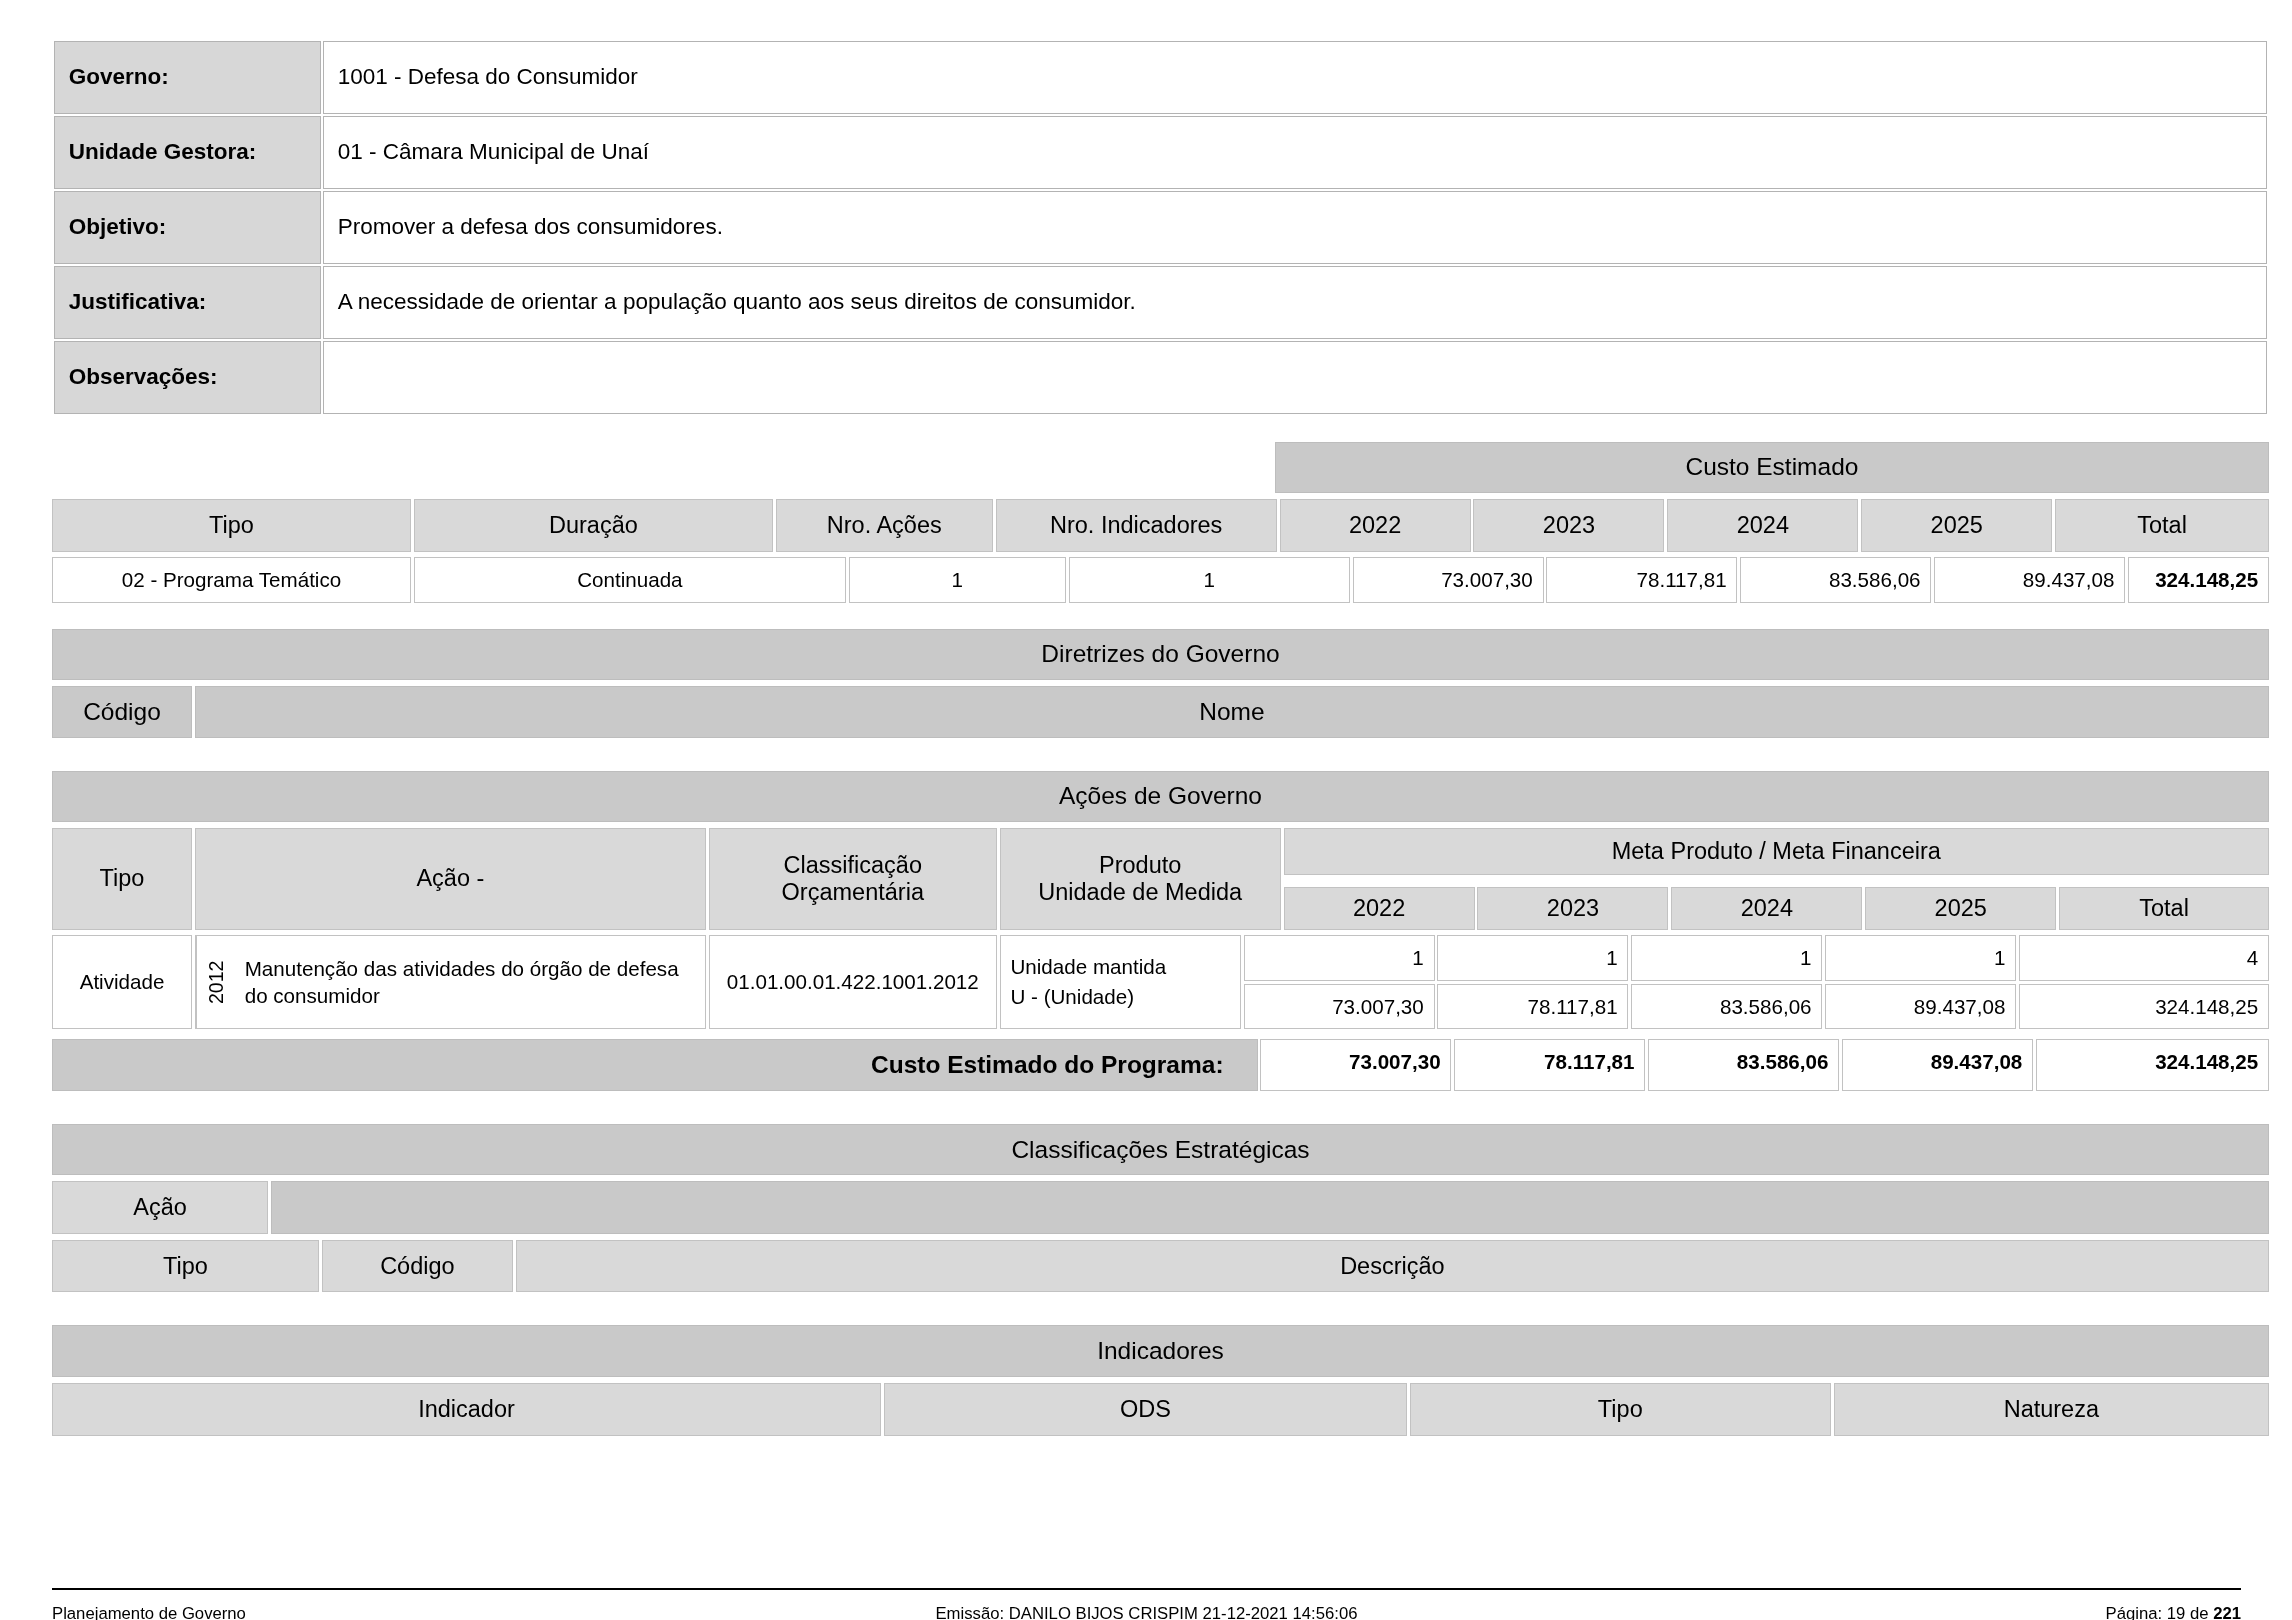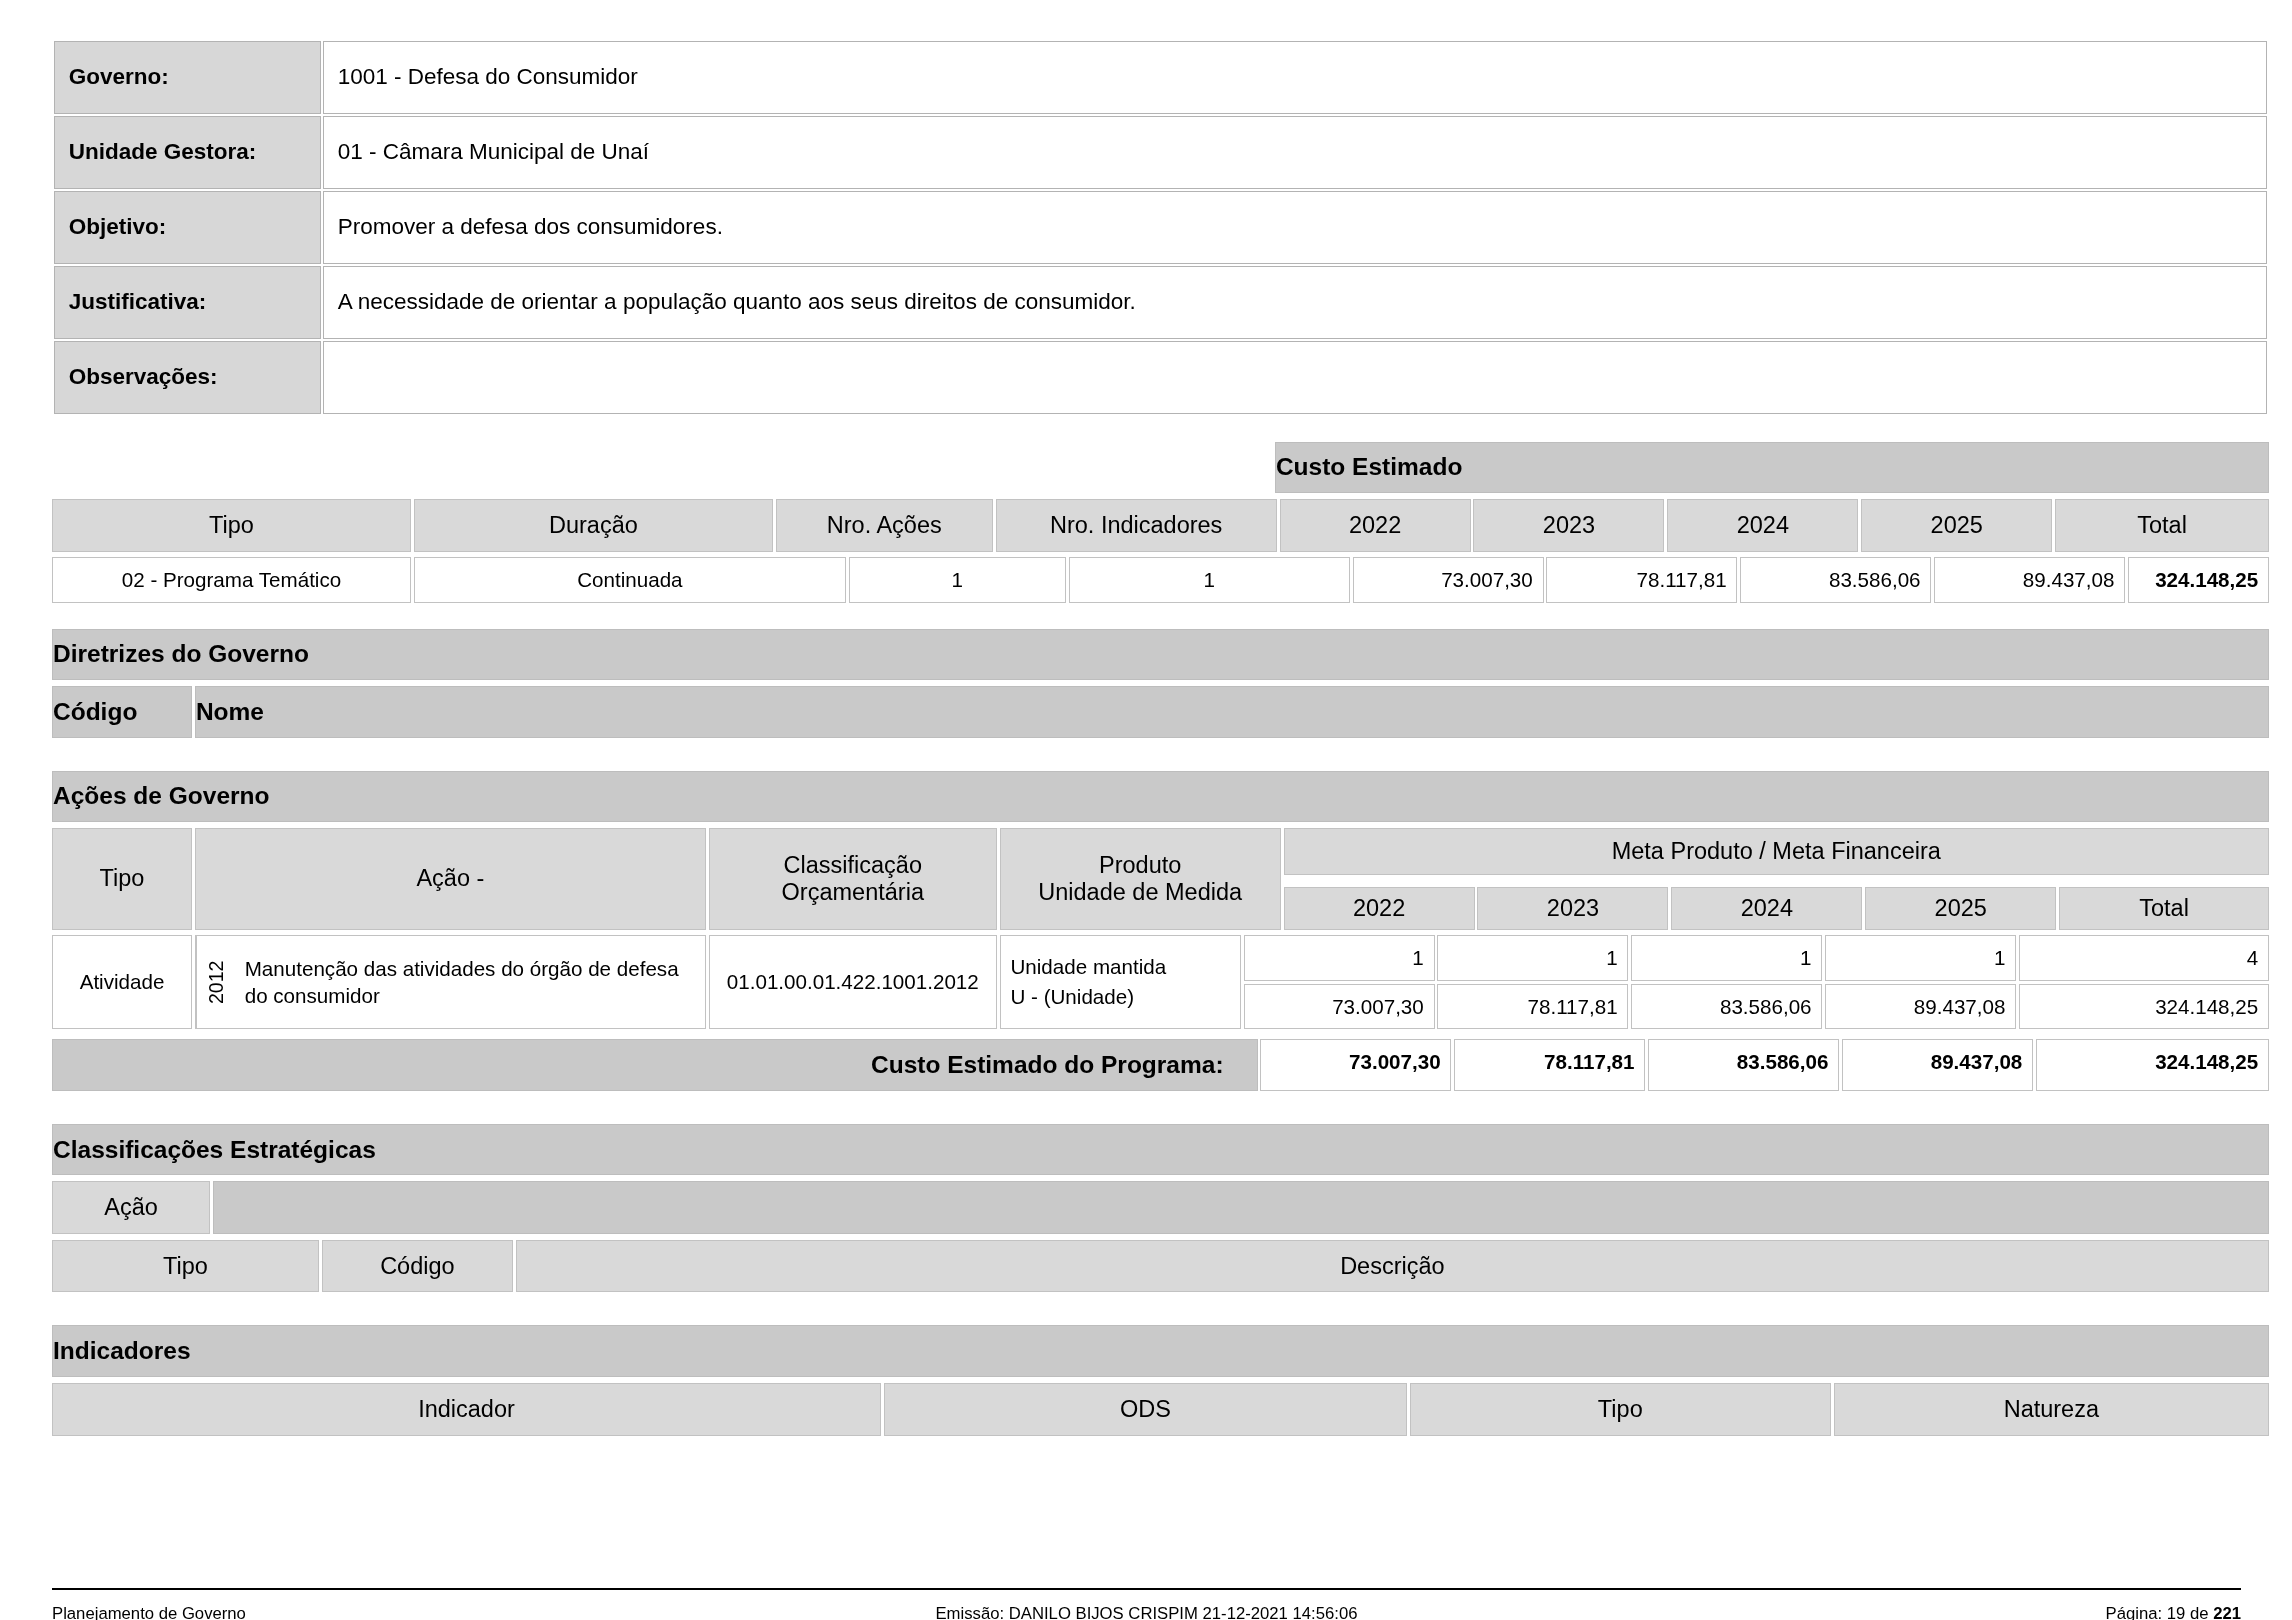--- a/index.html
+++ b/index.html
@@ -50,25 +50,24 @@
 
   
   .info { margin-top: 39px; }
   .info td { height: 73px; }
   .info .lbl { width: 267px; }
 
   
   .sectionbar {
     background: #c9c9c9;
     border: 1px solid #bdbdbd;
-    text-align: left;
+    text-align: center;
     font-size: 24.5px;
     padding: 10.8px 0;
     box-sizing: border-box;
-    font-weight: bold;
   }
   .hdr {
     background: #d9d9d9;
     border: 1px solid #c2c2c2;
     text-align: center;
     font-size: 23.5px;
     padding: 11.8px 3.9px;
     box-sizing: border-box;
   }
   .cell {
@@ -255,21 +254,21 @@
     <div class="cell rgt bold" style="width:191px;">78.117,81</div>
     <div class="cell rgt bold" style="width:191px;">83.586,06</div>
     <div class="cell rgt bold" style="width:191px;">89.437,08</div>
     <div class="cell rgt bold" style="width:233px;">324.148,25</div>
   </div>
 
   <div class="row gap34">
     <div class="sectionbar" style="flex:1">Classificações Estratégicas</div>
   </div>
   <div class="row gap6">
-    <div class="hdr" style="width:158px">Ação</div>
+    <div class="hdr" style="width:216px">Ação</div>
     <div class="sectionbar" style="flex:1"></div>
   </div>
   <div class="row gap6">
     <div class="hdr" style="width:267px">Tipo</div>
     <div class="hdr" style="width:191px">Código</div>
     <div class="hdr" style="flex:1">Descrição</div>
   </div>
 
   <div class="row gap34">
     <div class="sectionbar" style="flex:1">Indicadores</div>

